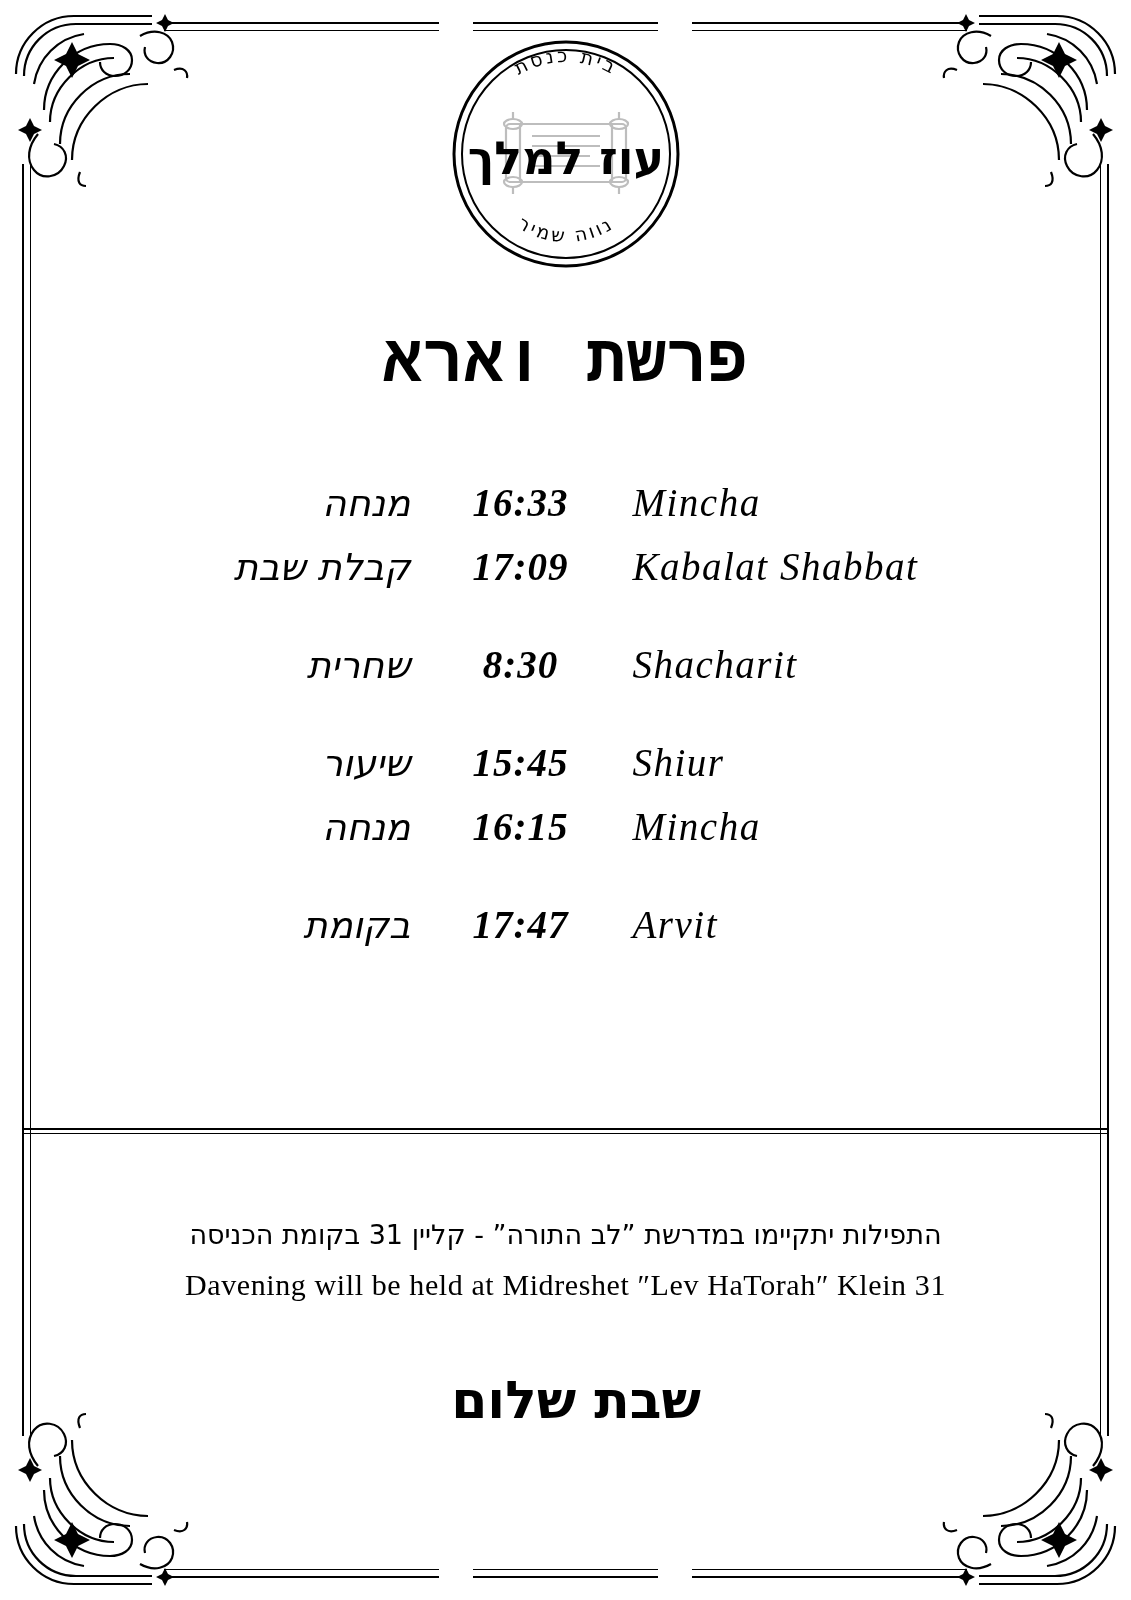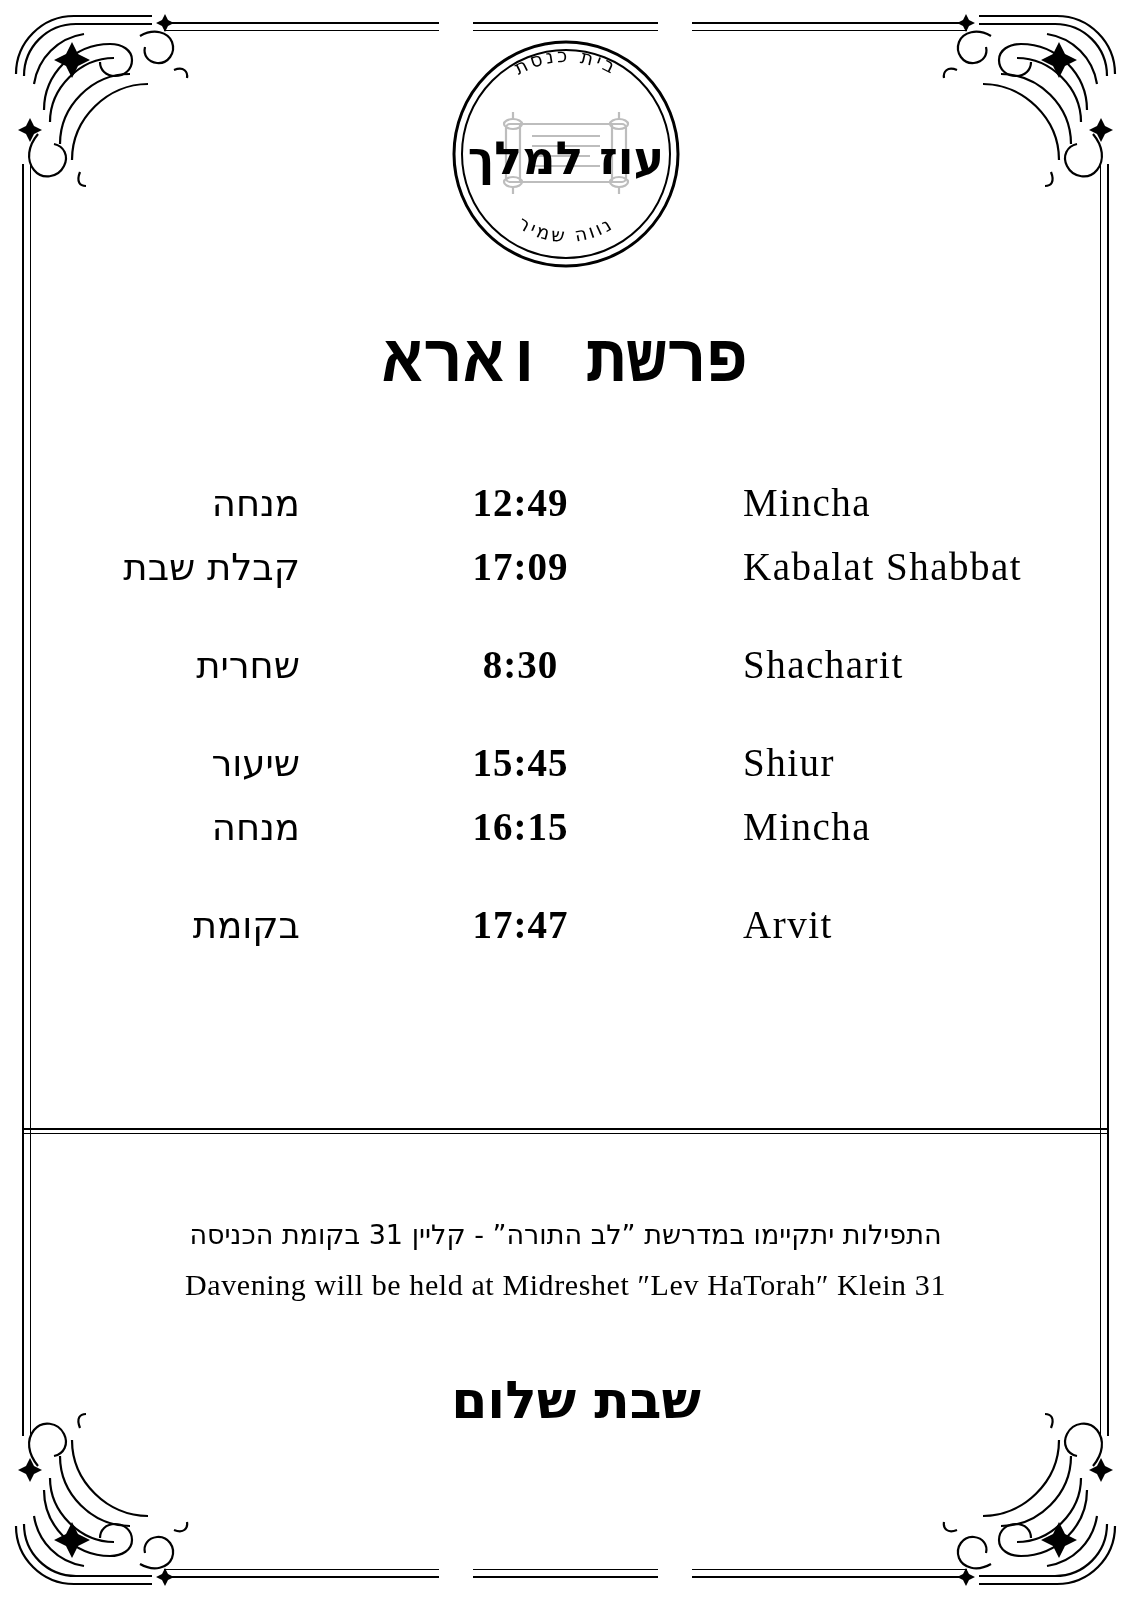--- a/index.html
+++ b/index.html
@@ -97,22 +97,23 @@
     position: absolute;
     left: 0;
     right: 0;
     top: 480px;
     width: 100%;
   }
   .group { margin-bottom: 34px; }
   .row {
     display: flex;
     align-items: baseline;
-    justify-content: space-between;
+    justify-content: center;
     height: 64px;
+    font-style: italic;
   }
   .cell-he {
     width: 310px;
     text-align: right;
     direction: rtl;
     font-family: "DejaVu Sans", sans-serif;
     font-size: 37px;
     padding-right: 10px;
     box-sizing: border-box;
   }
@@ -324,21 +325,21 @@
     </div>
   </div>
 
   <div class="parasha">פרשת וארא</div>
 
   <div class="times">
 
     <div class="group">
       <div class="row">
         <div class="cell-he">מנחה</div>
-        <div class="cell-time">12:49</div>
+        <div class="cell-time">16:33</div>
         <div class="cell-en">Mincha</div>
       </div>
       <div class="row">
         <div class="cell-he">קבלת שבת</div>
         <div class="cell-time">17:09</div>
         <div class="cell-en">Kabalat Shabbat</div>
       </div>
     </div>
 
     <div class="group">

